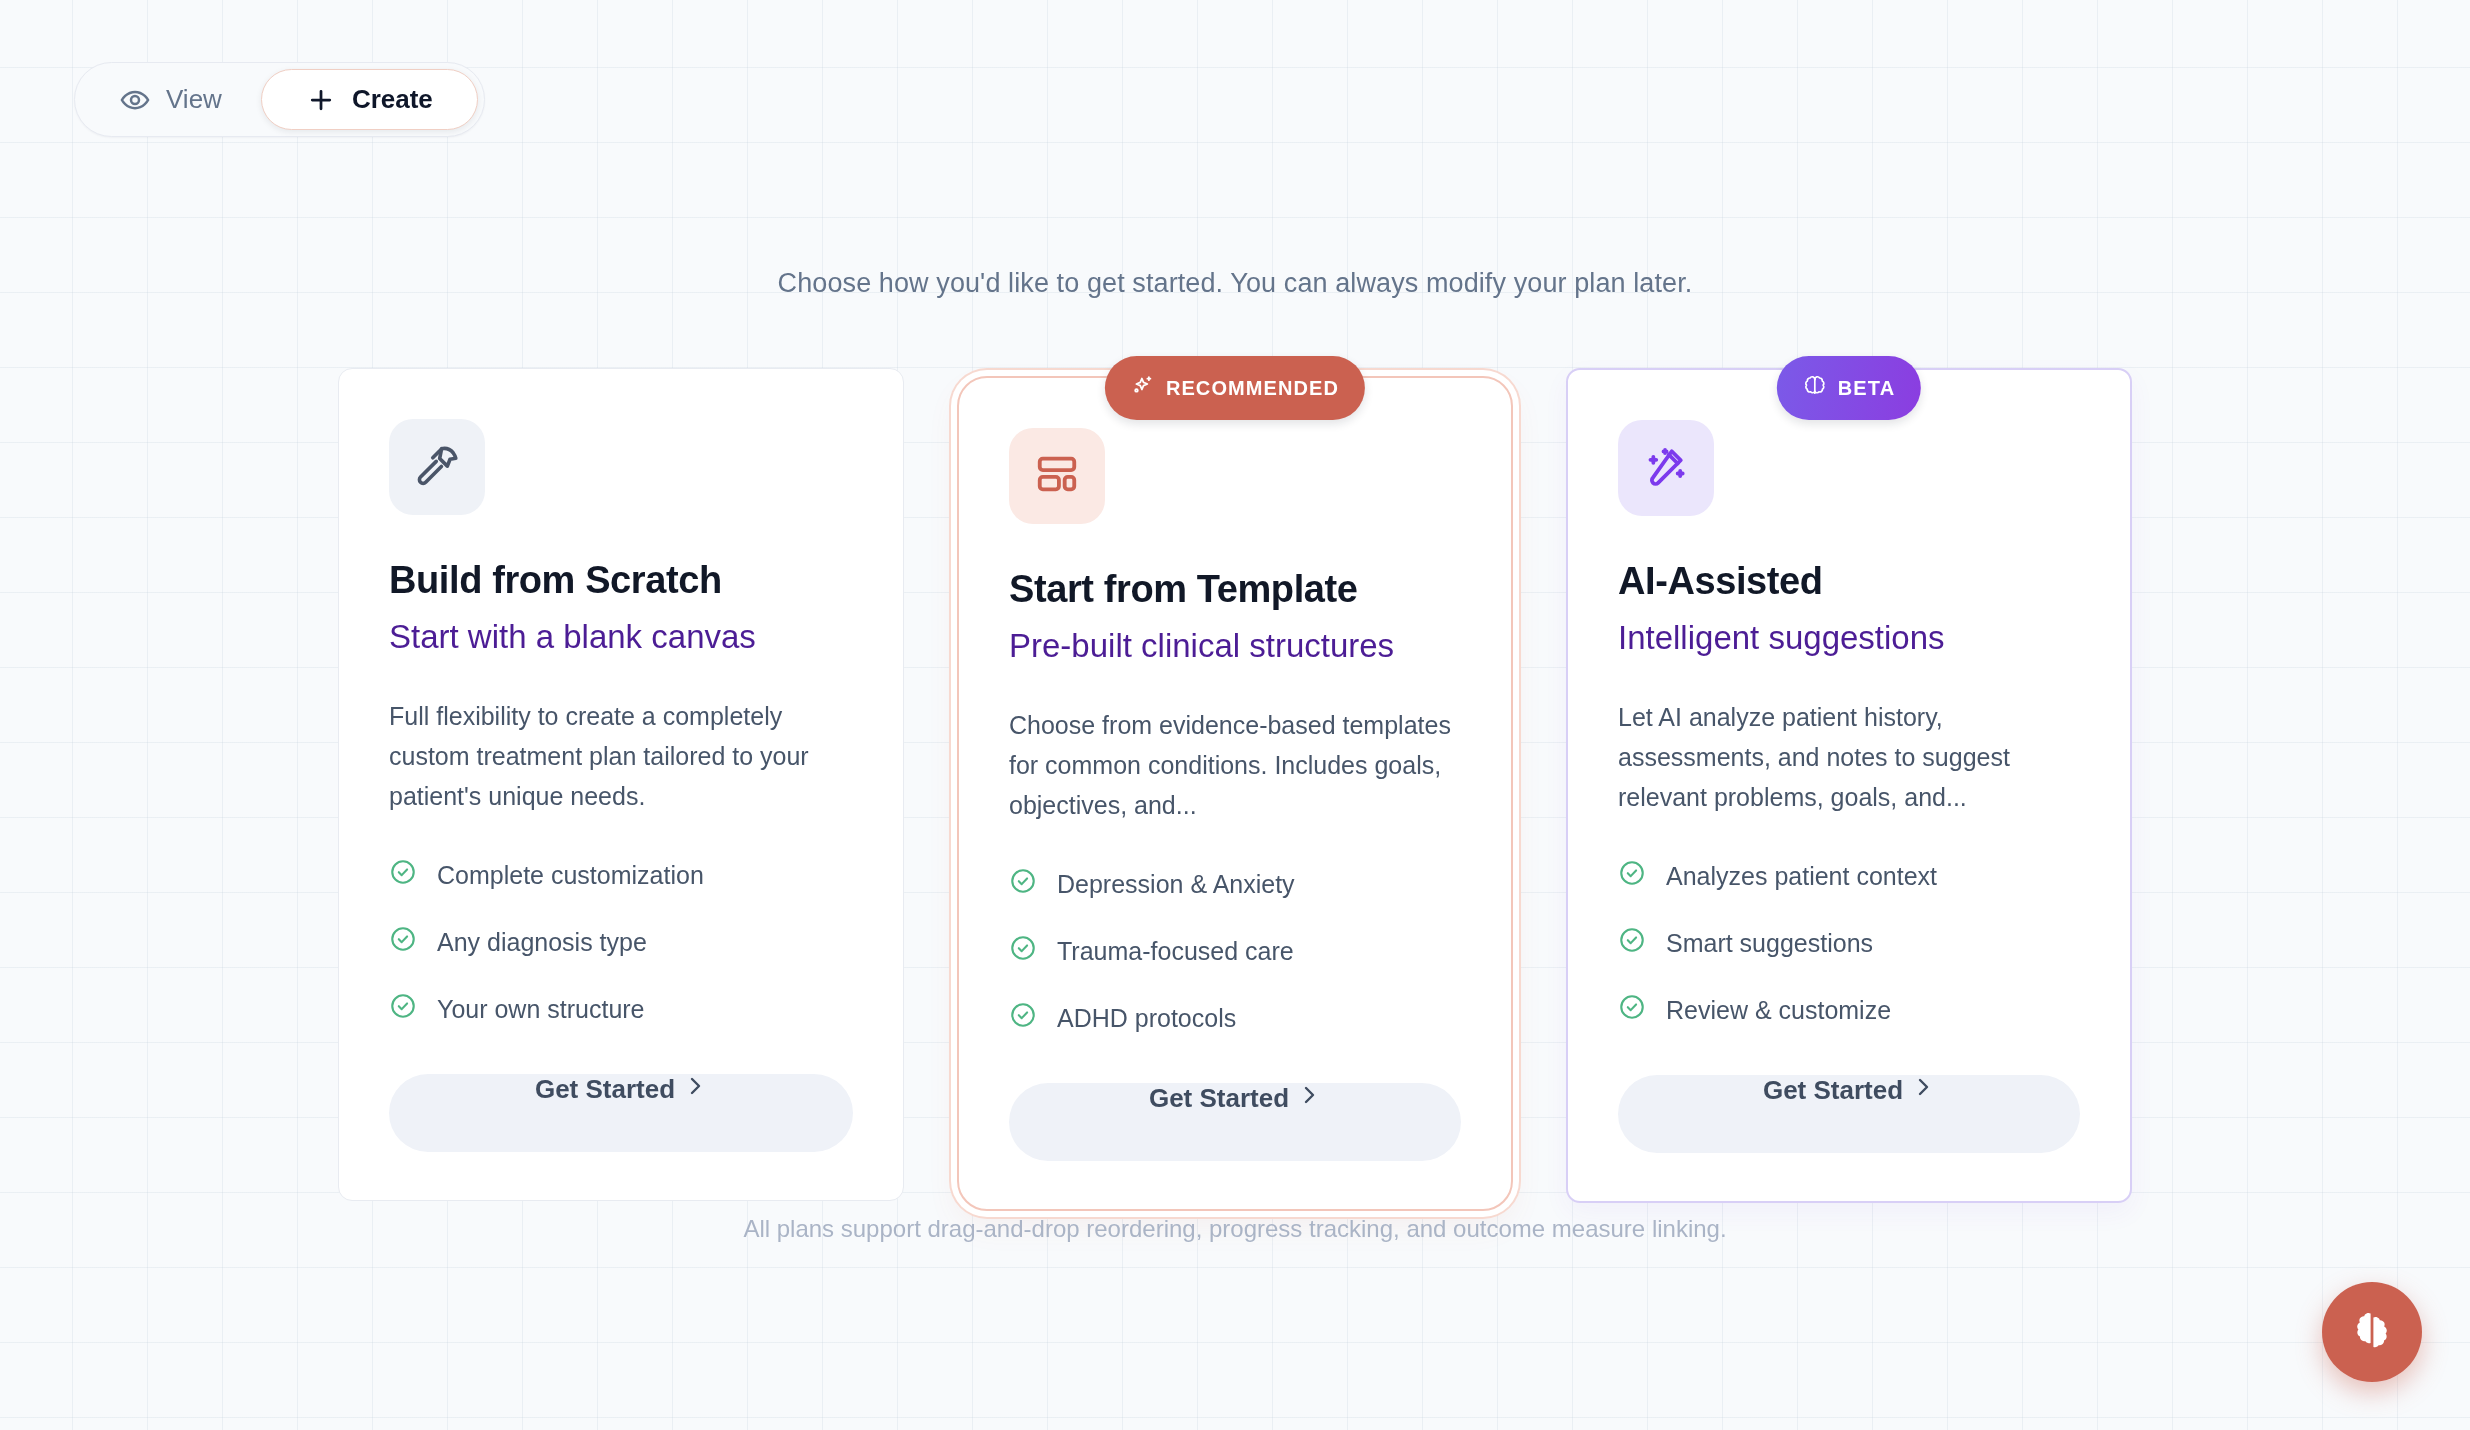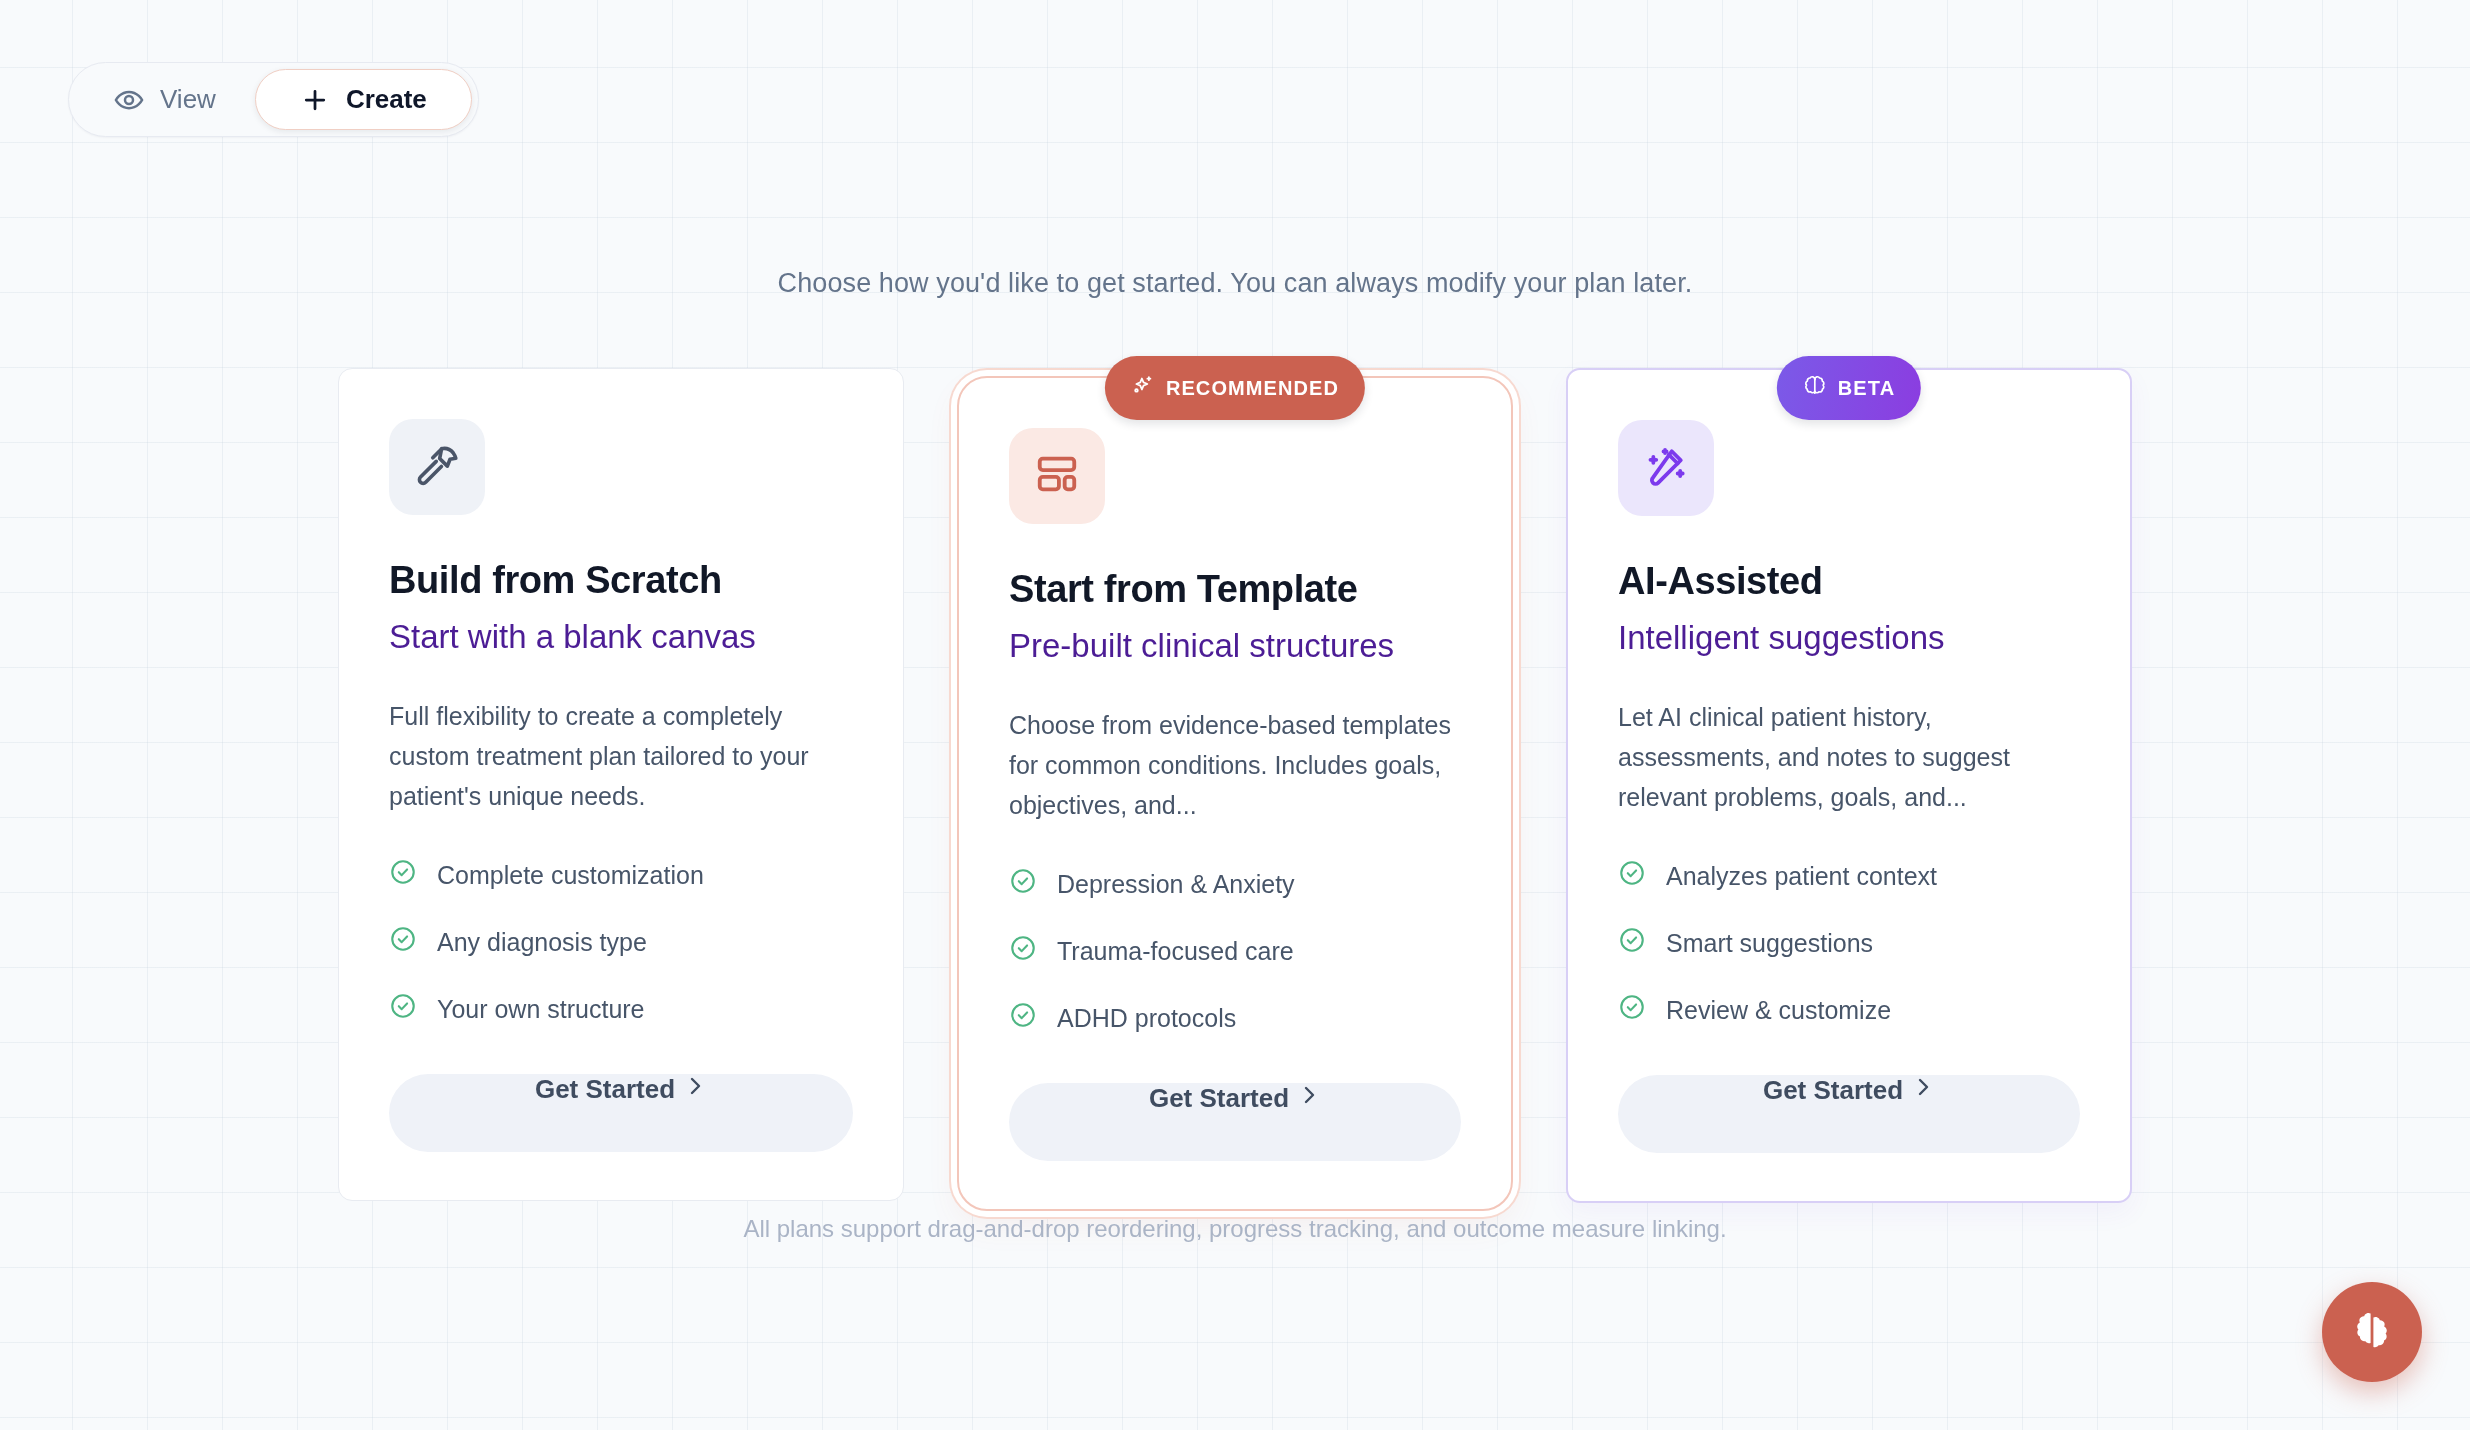--- a/index.html
+++ b/index.html
@@ -18,21 +18,21 @@
     background-color:#f8fafc;
     background-image:
       linear-gradient(to right, rgba(203,213,225,0.30) 1px, transparent 1px),
       linear-gradient(to bottom, rgba(203,213,225,0.30) 1px, transparent 1px);
     background-size:75px 75px;
     background-position:-3px -8px;
   }
 
   
   .mode-toggle {
-    position:absolute; left:68px; top:62px;
+    position:absolute; left:74px; top:62px;
     display:flex; align-items:center;
     background:#f8fafc;
     border:1px solid #e7eaf1;
     border-radius:999px;
     padding:6px;
     height:75px;
     box-shadow:0 1px 2px rgba(15,23,42,0.04);
   }
   .mode-btn {
     display:flex; align-items:center; gap:16px;
@@ -346,21 +346,21 @@
               <path d="M15 4.3l4.7 4.7L7.9 20.8a1.9 1.9 0 0 1-2.7-2.7L15 4.3z"></path>
               <path d="M13.4 6l4.7 4.7"></path>
               <path d="M5.4 7.3v3M3.9 8.8h3"></path>
               <path d="M19.4 14.6v2.6M18.1 15.9h2.6"></path>
               <path d="M11.5 3.6v1.6M10.7 4.4h1.6"></path>
             </svg>
           </span>
         </div>
         <div class="card-title">AI-Assisted</div>
         <div class="card-sub">Intelligent suggestions</div>
-        <div class="card-desc">Let AI clinical patient history, assessments, and notes to suggest relevant problems, goals, and...</div>
+        <div class="card-desc">Let AI analyze patient history, assessments, and notes to suggest relevant problems, goals, and...</div>
         <ul class="feat-list">
           <li class="feat">
             <span>
               <svg width="28" height="28" viewBox="0 0 24 24" fill="none" stroke="#4eb583" stroke-width="1.8" stroke-linecap="round" stroke-linejoin="round">
                   <circle cx="12" cy="12" r="9.2"></circle>
                   <path d="M8.4 12.2l2.5 2.5 4.6-4.9"></path>
                 </svg>
             </span>
             <span>Analyzes patient context</span>
           </li>

